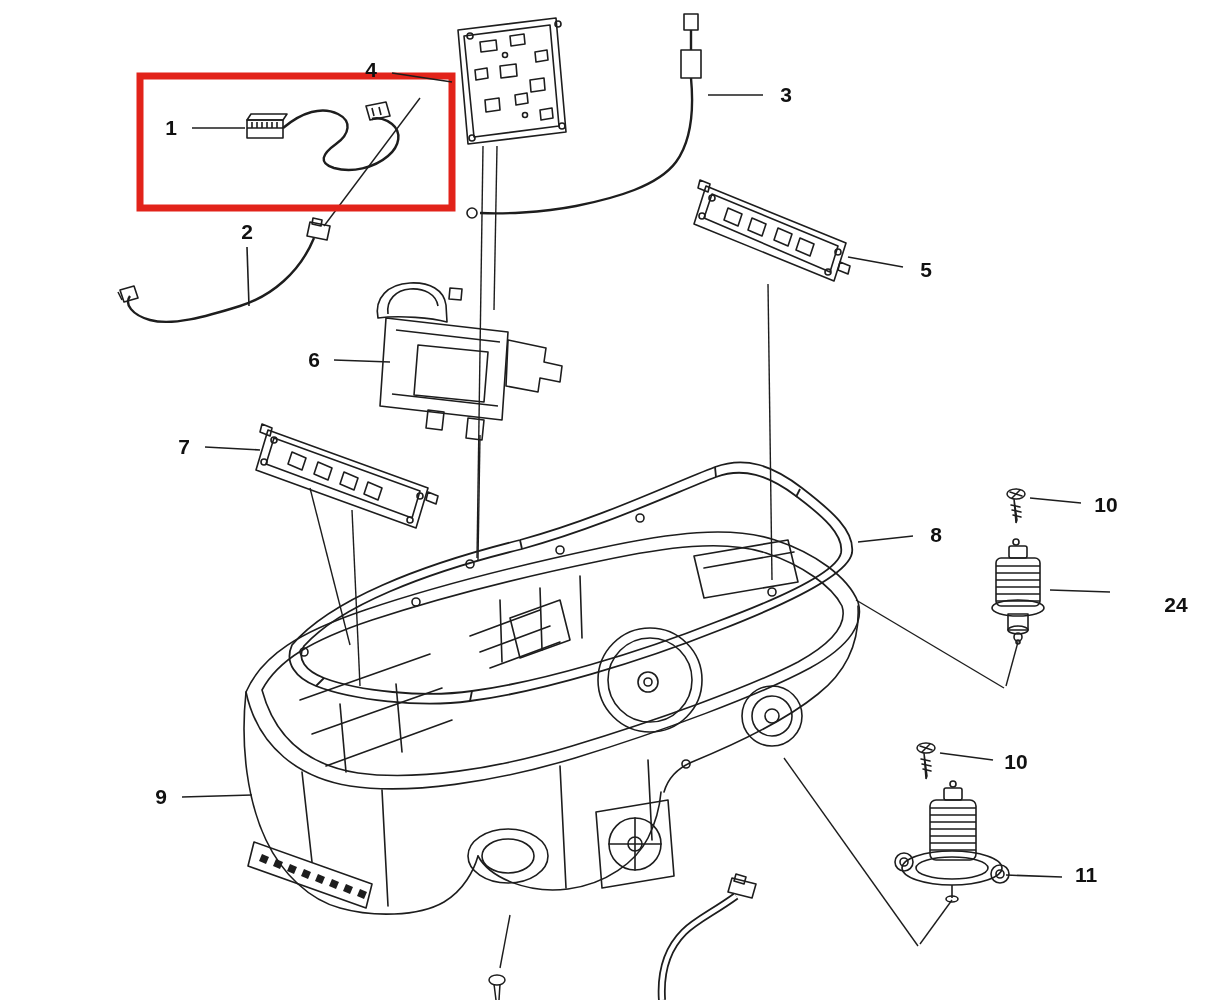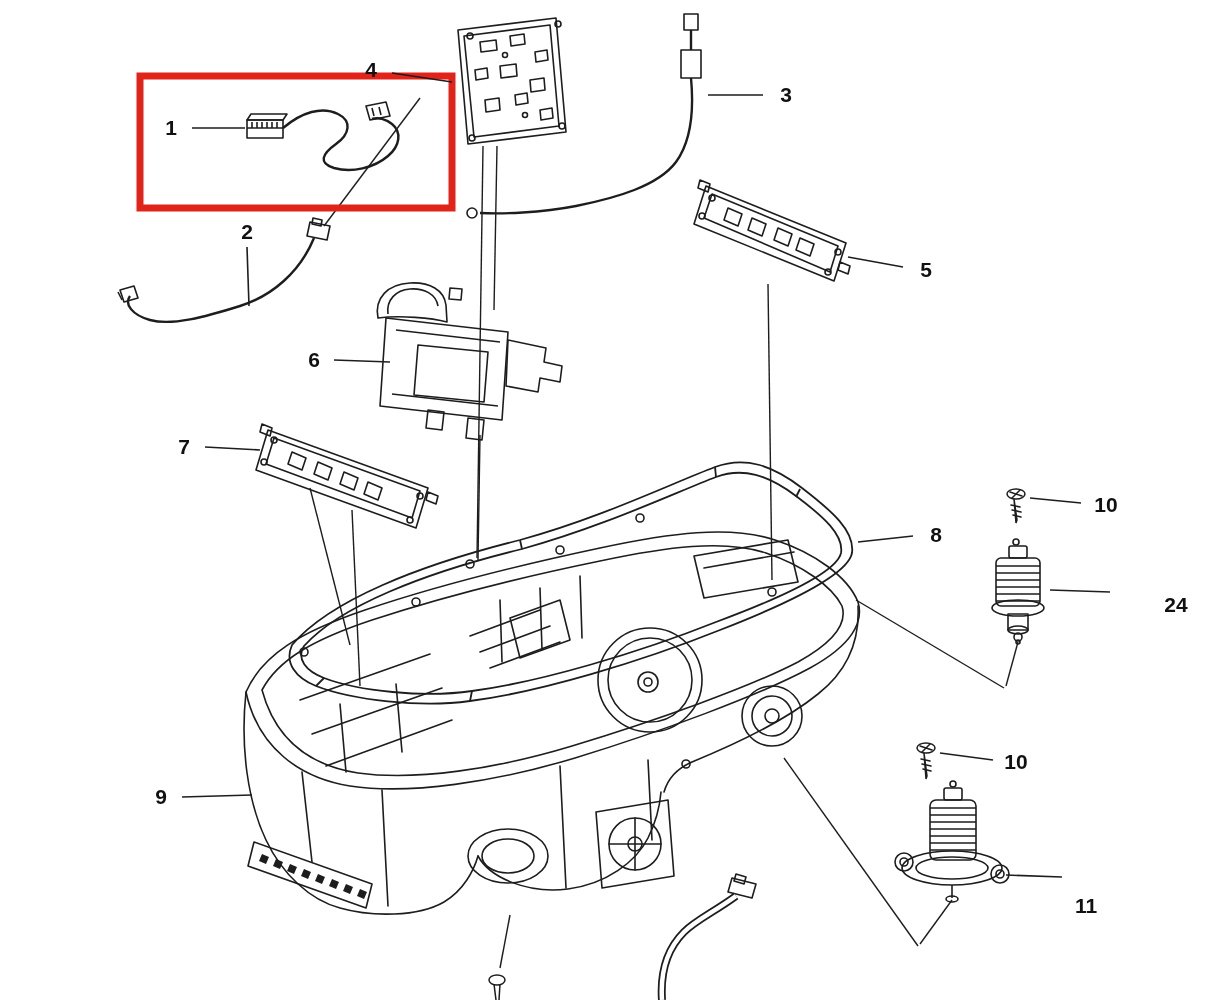--- a/index.html
+++ b/index.html
@@ -275,15 +275,15 @@
       <div class="part-label" style="left: 786px; top: 95px;">3</div>
       <div class="part-label" style="left: 371px; top: 70px;">4</div>
       <div class="part-label" style="left: 926px; top: 270px;">5</div>
       <div class="part-label" style="left: 314px; top: 360px;">6</div>
       <div class="part-label" style="left: 184px; top: 447px;">7</div>
       <div class="part-label" style="left: 936px; top: 535px;">8</div>
       <div class="part-label" style="left: 161px; top: 797px;">9</div>
       <div class="part-label" style="left: 1106px; top: 505px;">10</div>
       <div class="part-label" style="left: 1176px; top: 593px; margin-top: 12px;">24</div>
       <div class="part-label" style="left: 1016px; top: 762px;">10</div>
-      <div class="part-label" style="left: 1086px; top: 906px;">11</div>
+      <div class="part-label" style="left: 1086px; top: 875px;">11</div>
     </div>
 </div>
 
 </body></html>

